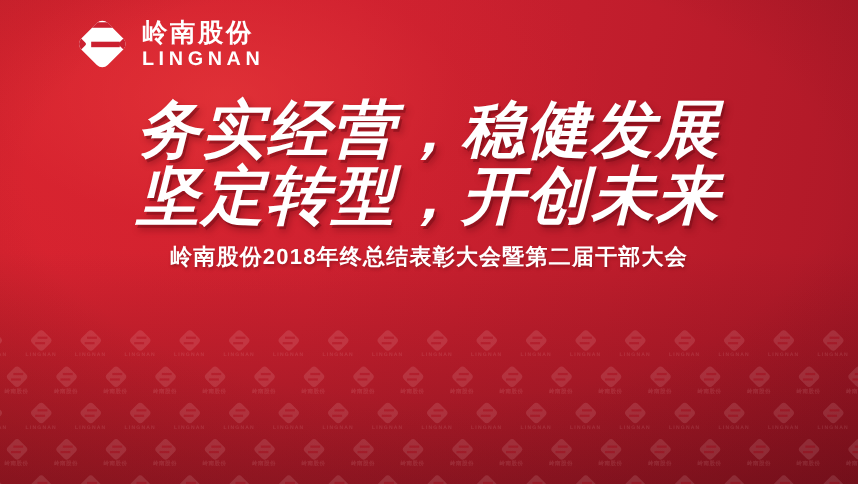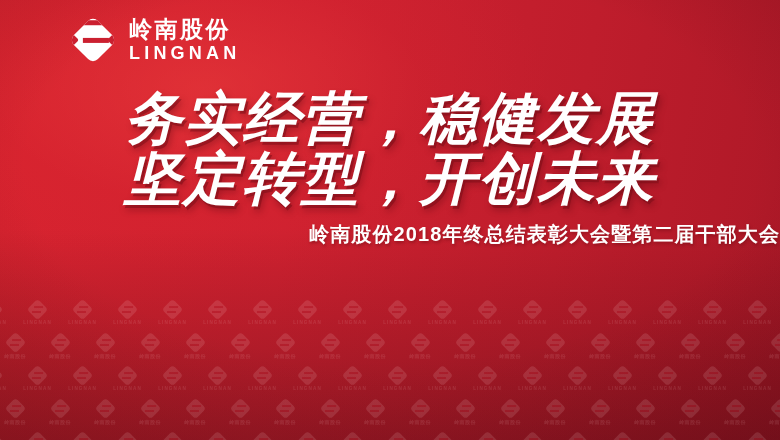--- a/index.html
+++ b/index.html
@@ -200,21 +200,20 @@
   }
   .subtitle {
     margin-top: 13px;
     font-size: 20px;
     font-weight: bold;
     color: #ffffff;
     letter-spacing: 1.1px;
     line-height: 1.2;
     white-space: nowrap;
     text-shadow: 1px 2px 3px rgba(100,10,18,0.45);
-    text-align: right;
   }
 </style>
 </head>
 <body>
 
 <div id="poster">
 
   <div class="bg-base"></div>
   <div class="bg-glow"></div>
   <div class="bg-shade"></div>

